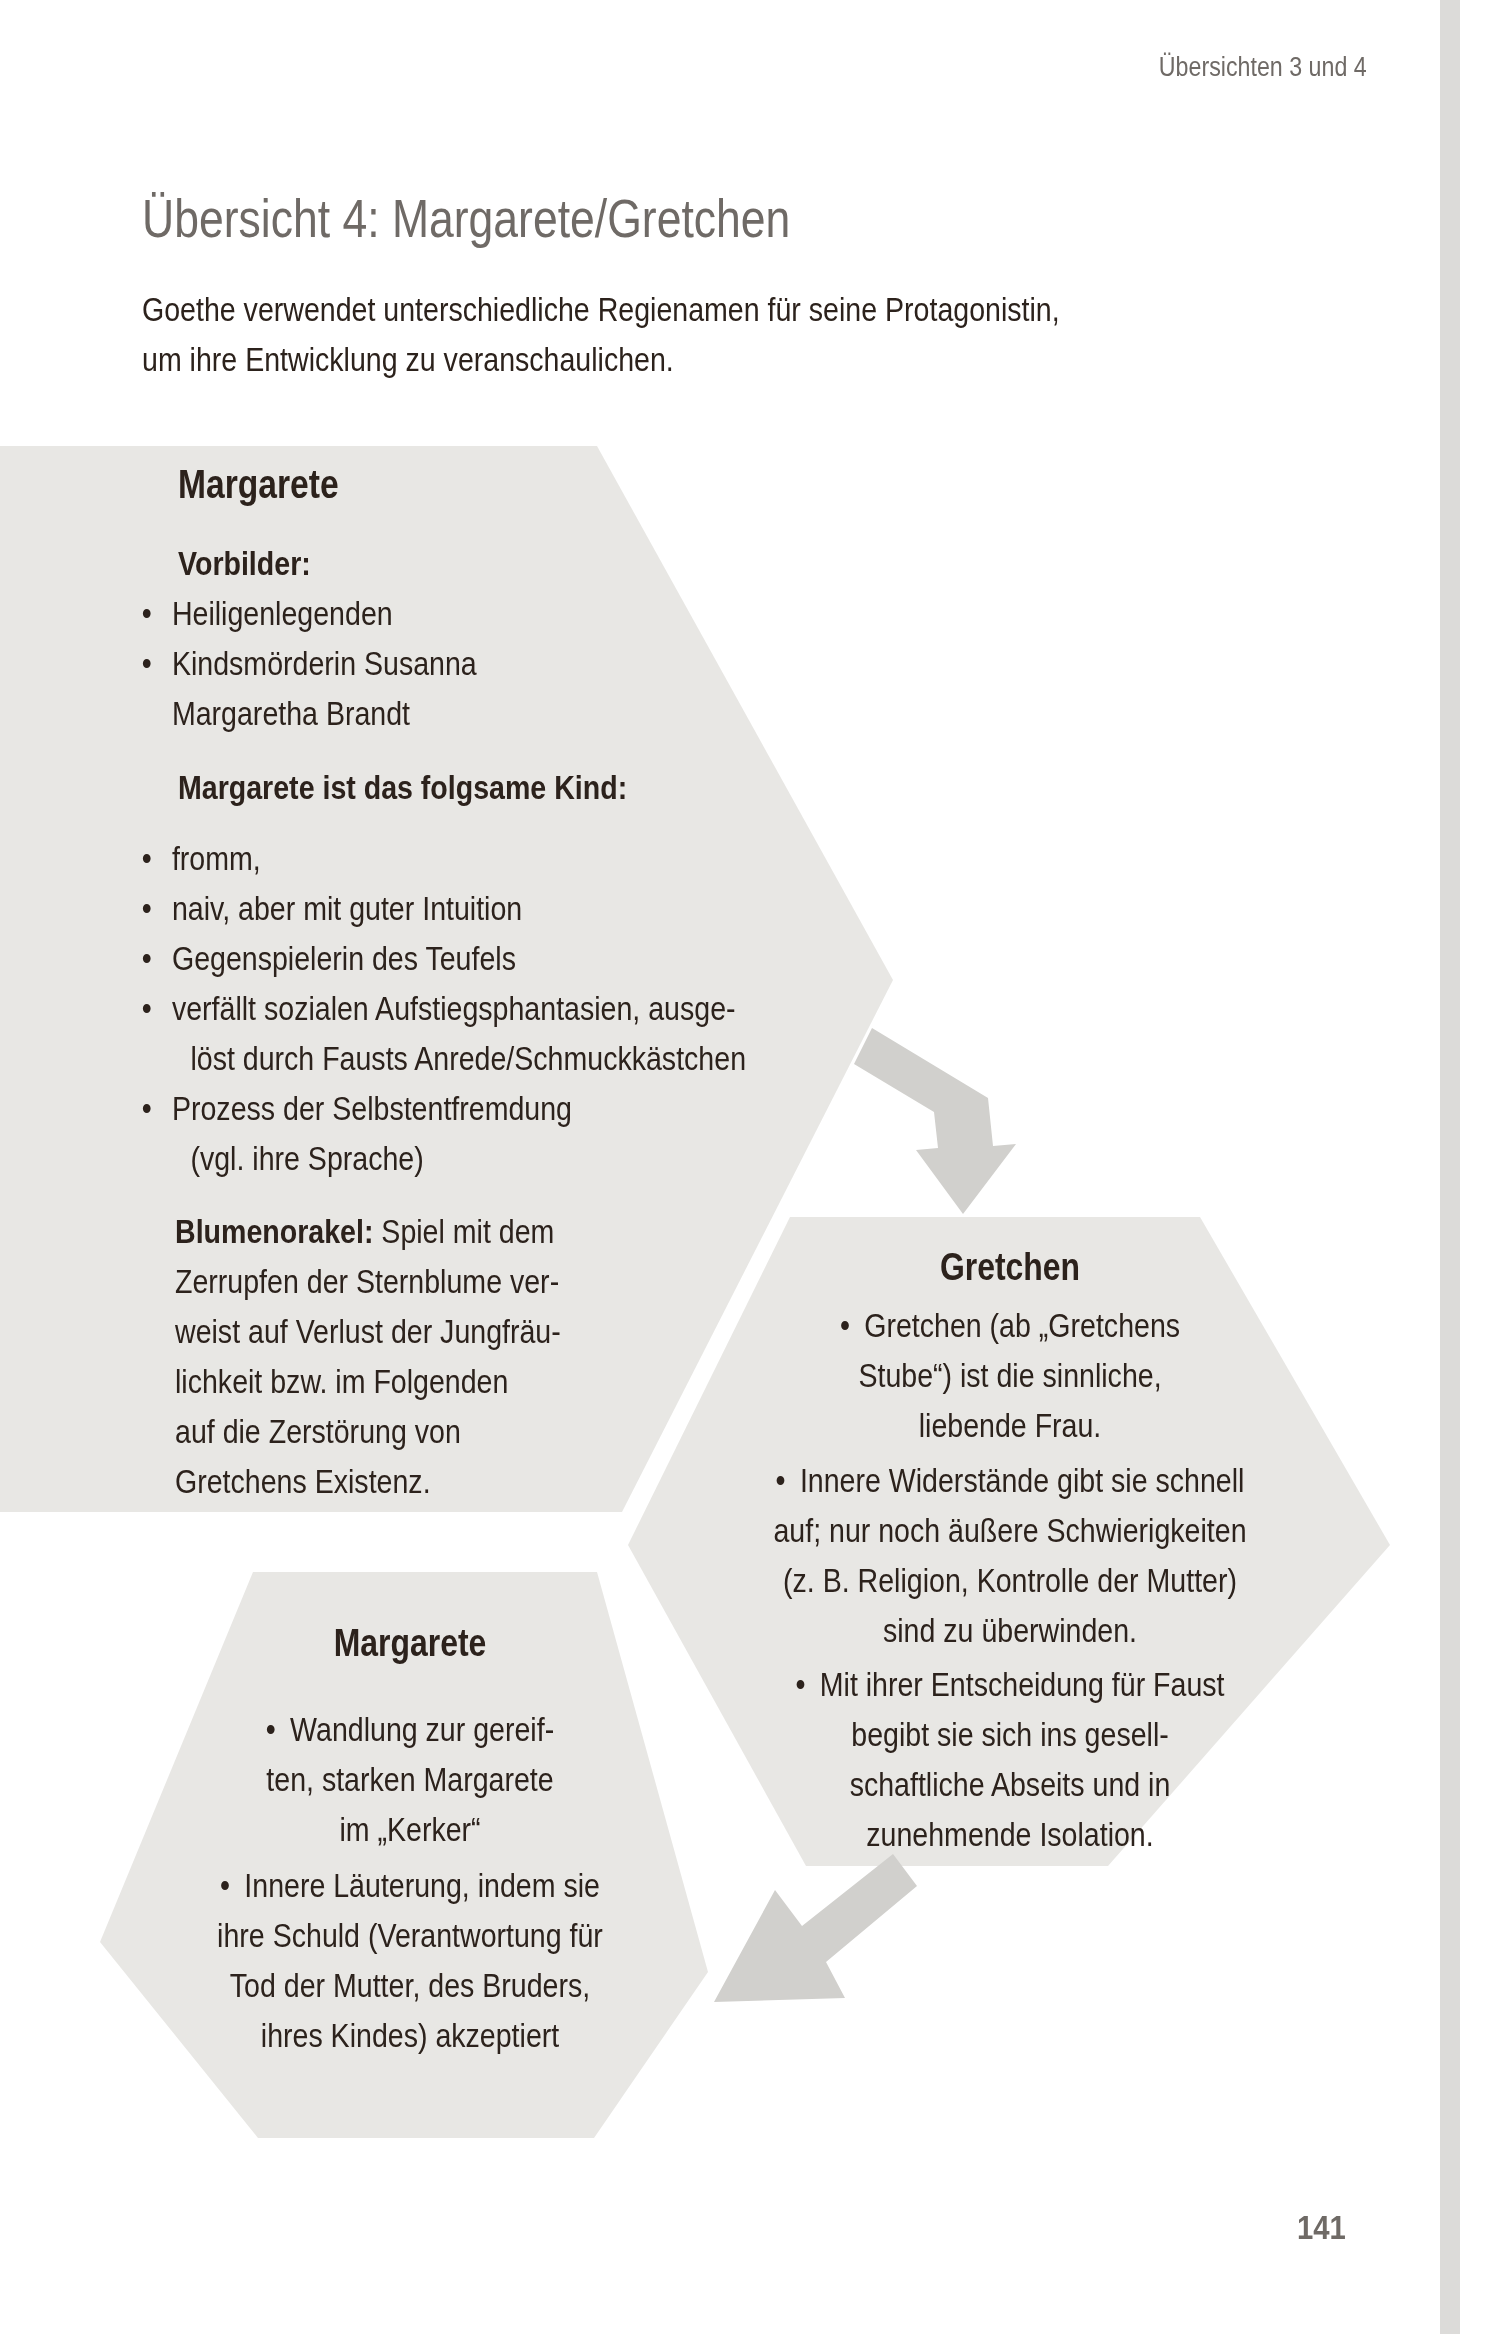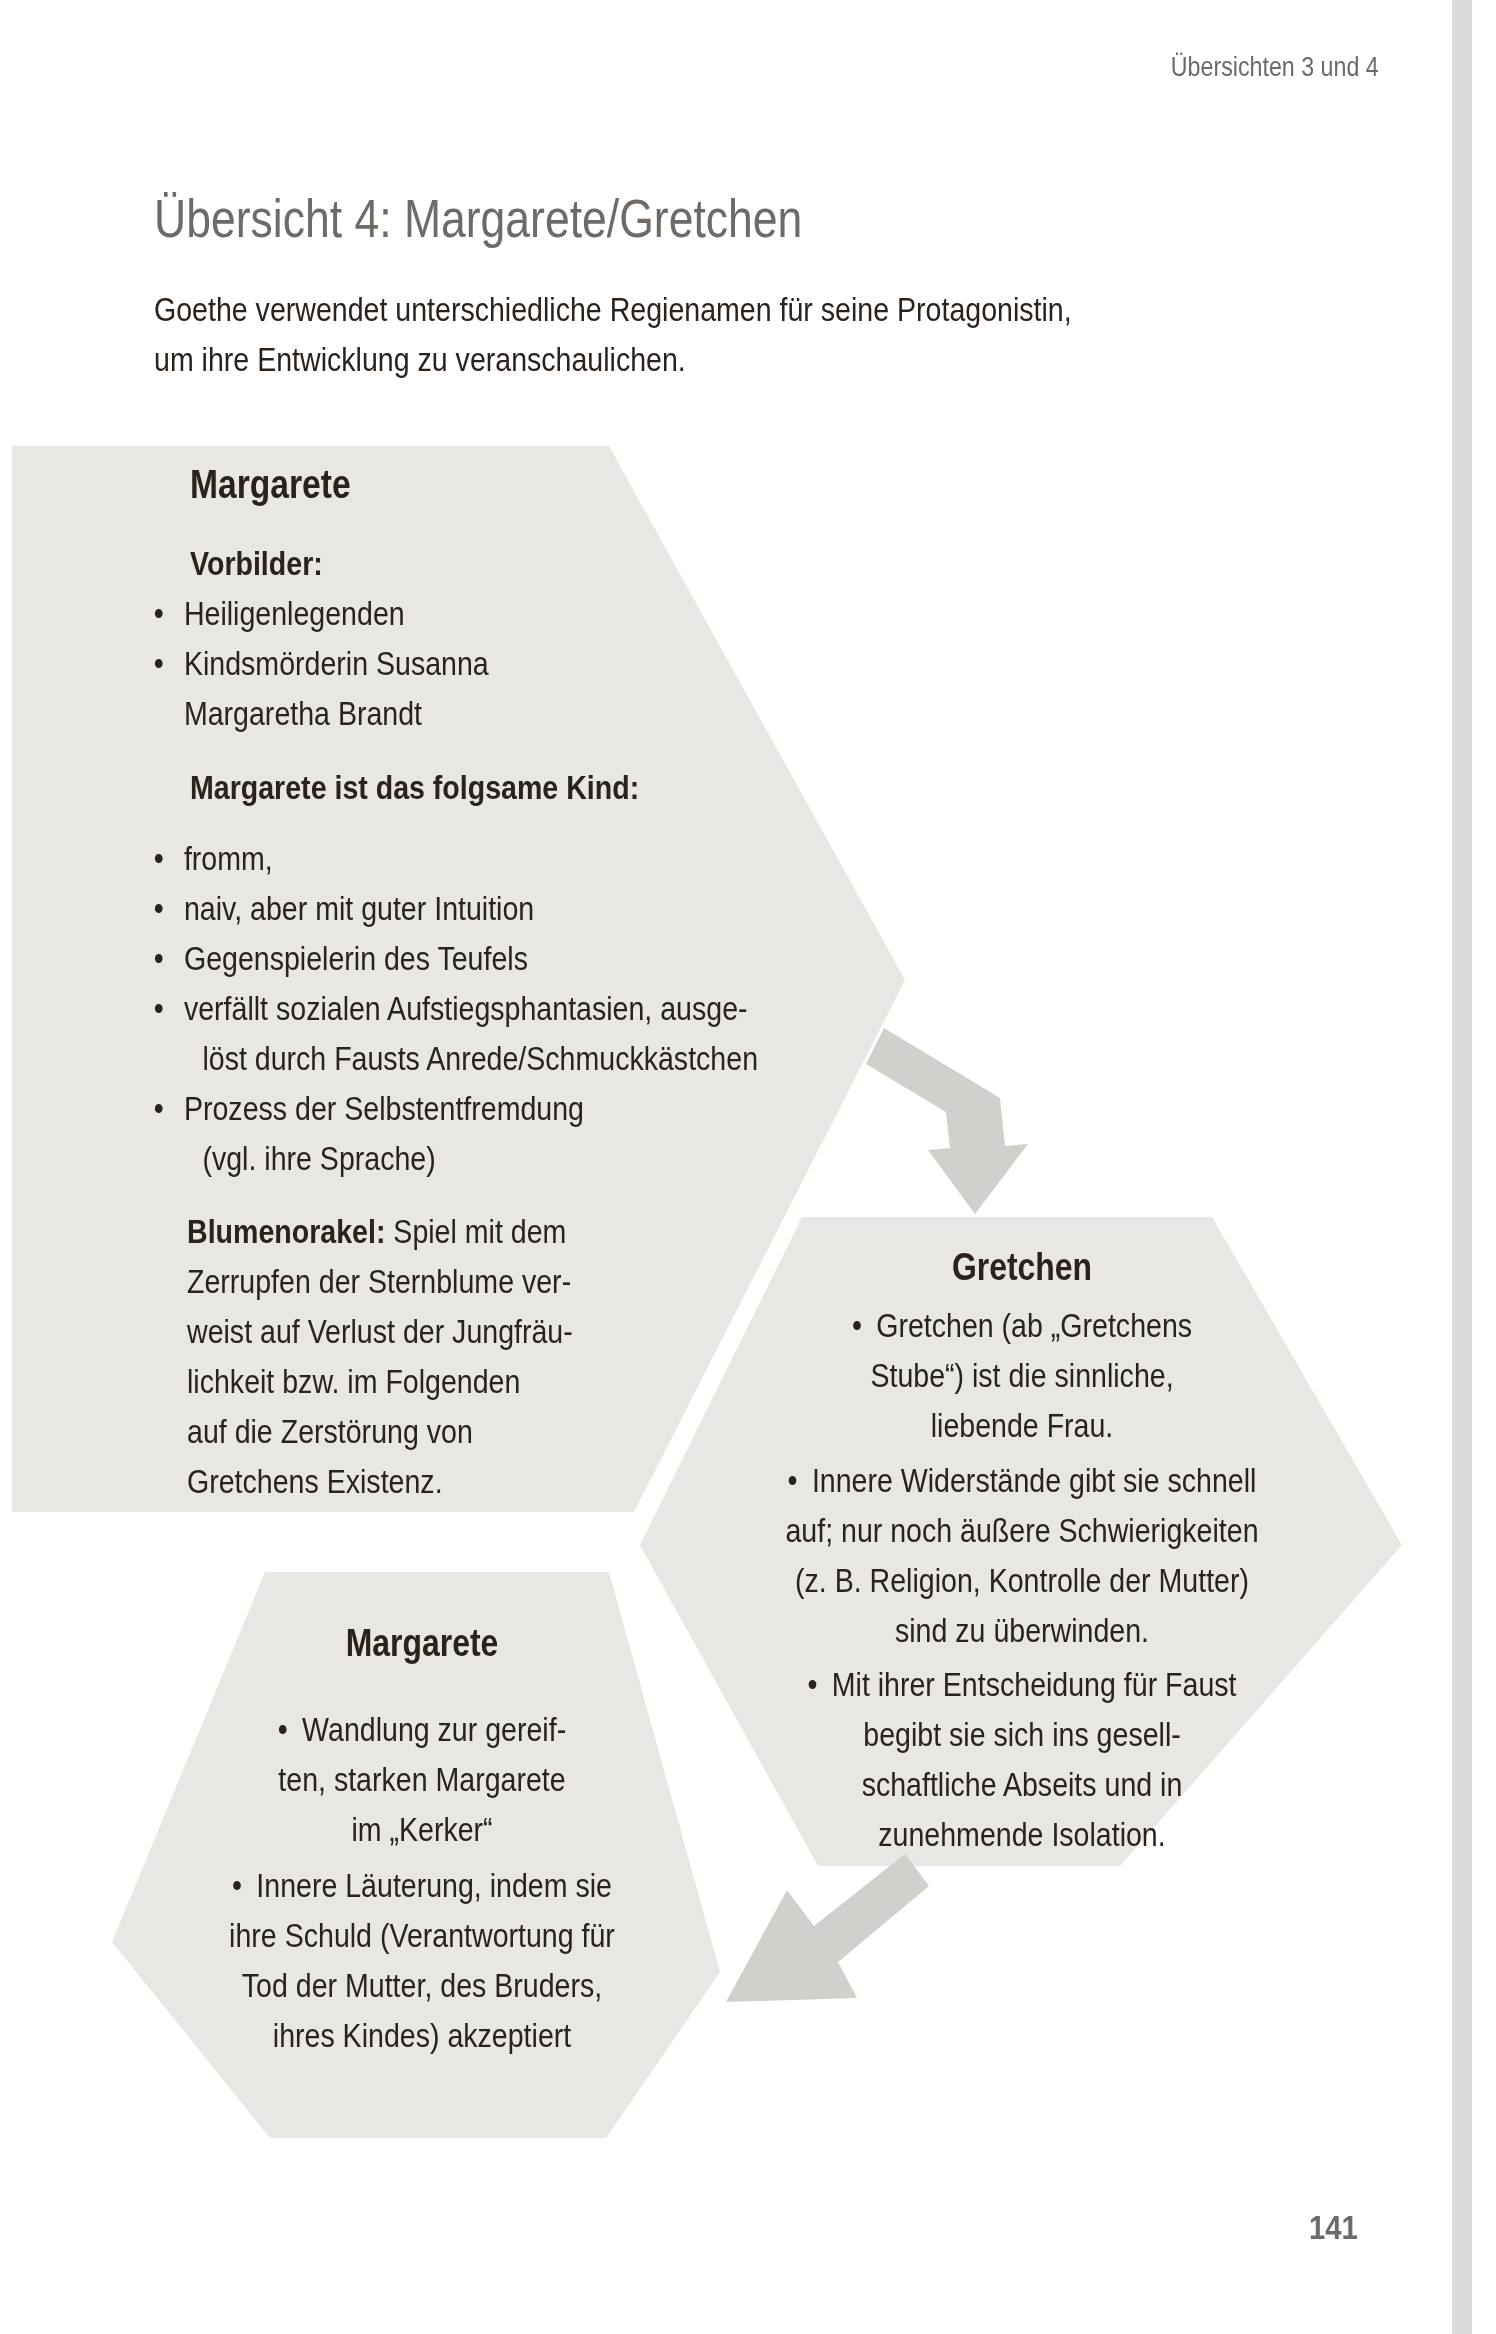--- a/index.html
+++ b/index.html
@@ -1,17 +1,17 @@
 <!DOCTYPE html>
 <html><head>
 <meta charset="utf-8">
 <style>
   html,body{margin:0;padding:0;background:#ffffff;}
   #page{position:relative;width:1460px;height:2334px;background:#ffffff;overflow:hidden;
-        font-family:"Liberation Sans",sans-serif;color:#2c221c;margin-left:12px;}
+        font-family:"Liberation Sans",sans-serif;color:#2c221c;}
   #shapes{position:absolute;left:0;top:0;width:1496px;height:2334px;}
   .abs{position:absolute;white-space:nowrap;}
   .cond{transform:scaleX(0.84);transform-origin:0 0;}
   .cond-c{transform:scaleX(0.84);transform-origin:50% 0;}
   .cond-r{transform:scaleX(0.86);transform-origin:100% 0;}
   .t34{font-size:34px;line-height:50px;}
   .gray{color:#6f6a66;}
   .pagehead{font-size:27px;}
   .pagetitle{font-size:53px;font-weight:400;letter-spacing:0;}
   .h-big{font-size:40px;font-weight:700;}

